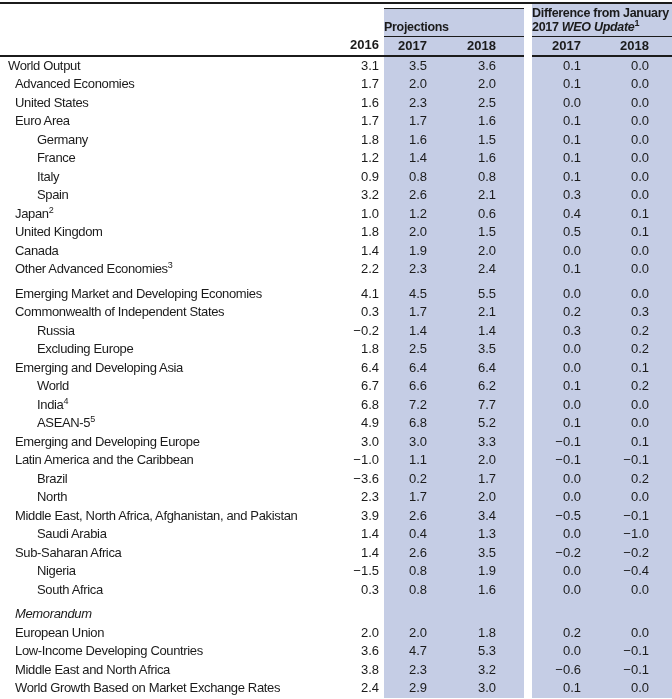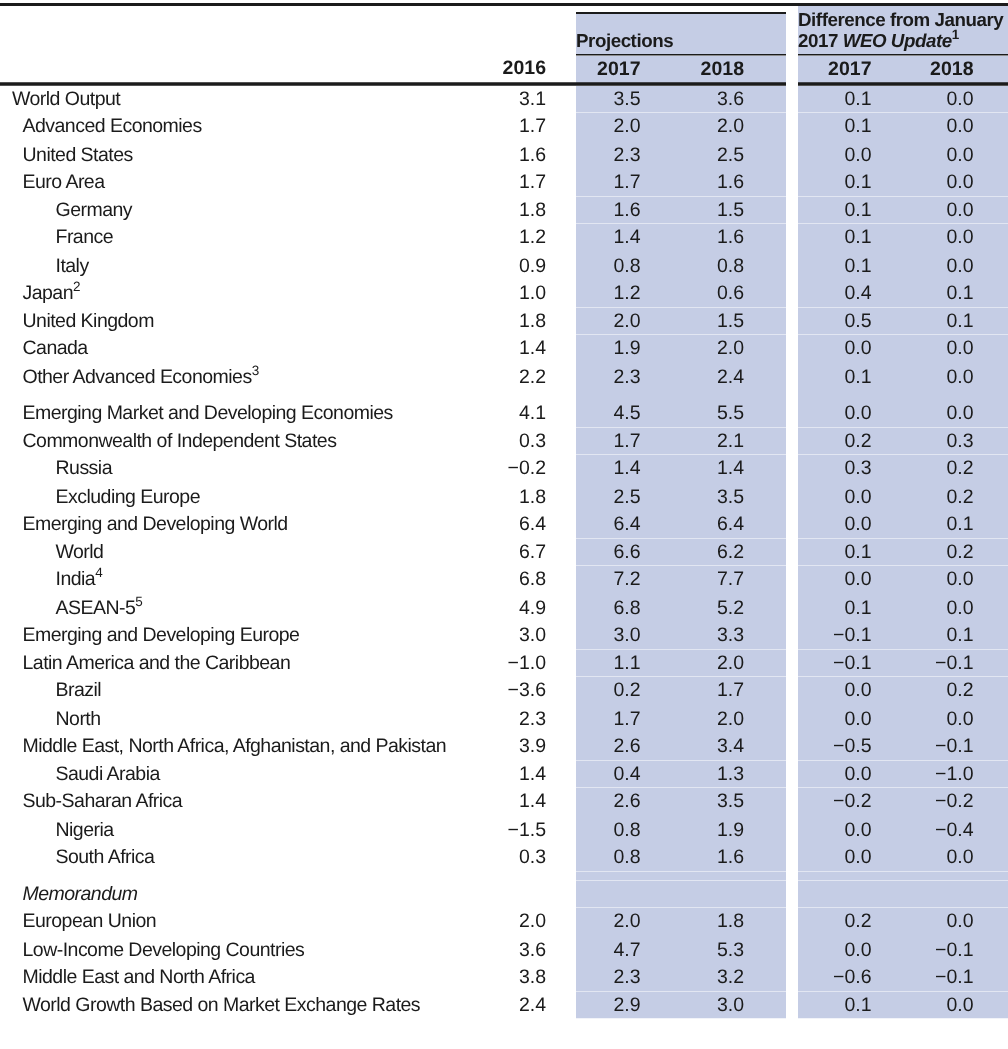--- a/index.html
+++ b/index.html
@@ -54,21 +54,21 @@
     border-bottom: 2px solid var(--ink);
   }
   tr.h2 td.gapcol { border-bottom: none; }
   
   tbody tr.data { height: 18.5px; }
   tbody tr.data td { line-height: 18.5px; }
   tbody tr.spacer { height: 6px; }
   tbody tr.spacer td { line-height: 6px; height: 6px; font-size: 1px; }
   .sh { background: var(--shade); }
   .num { text-align: right; }
-  .p16 { padding-right: 20px; }
+  .p16 { padding-right: 5px; }
   .pp7 { padding-right: 27px; }
   .pp8 { padding-right: 28px; }
   .pd7 { padding-right: 21px; }
   .pd8 { padding-right: 23px; }
   .lbl { letter-spacing: -0.35px; }
   .ind0 { padding-left: 8px; }
   .ind1 { padding-left: 15px; }
   .ind2 { padding-left: 37px; }
   .b { font-weight: normal; }
   .it { font-style: italic; }
@@ -174,20 +174,29 @@
         <tr class="data">
           <td class="lbl ind2">Italy</td>
           <td class="num p16">0.9</td>
           <td class="num sh pp7">0.8</td>
           <td class="num sh pp8">0.8</td>
           <td class="gapcol"></td>
           <td class="num sh pd7">0.1</td>
           <td class="num sh pd8">0.0</td>
         </tr>
         <tr class="data">
+          <td class="lbl ind2">Spain</td>
+          <td class="num p16">3.2</td>
+          <td class="num sh pp7">2.6</td>
+          <td class="num sh pp8">2.1</td>
+          <td class="gapcol"></td>
+          <td class="num sh pd7">0.3</td>
+          <td class="num sh pd8">0.0</td>
+        </tr>
+        <tr class="data">
           <td class="lbl ind1">Japan<sup>2</sup></td>
           <td class="num p16">1.0</td>
           <td class="num sh pp7">1.2</td>
           <td class="num sh pp8">0.6</td>
           <td class="gapcol"></td>
           <td class="num sh pd7">0.4</td>
           <td class="num sh pd8">0.1</td>
         </tr>
         <tr class="data">
           <td class="lbl ind1">United Kingdom</td>
@@ -255,21 +264,21 @@
         <tr class="data">
           <td class="lbl ind2">Excluding Europe</td>
           <td class="num p16">1.8</td>
           <td class="num sh pp7">2.5</td>
           <td class="num sh pp8">3.5</td>
           <td class="gapcol"></td>
           <td class="num sh pd7">0.0</td>
           <td class="num sh pd8">0.2</td>
         </tr>
         <tr class="data">
-          <td class="lbl ind1">Emerging and Developing World</td>
+          <td class="lbl ind1">Emerging and Developing Asia</td>
           <td class="num p16">6.4</td>
           <td class="num sh pp7">6.4</td>
           <td class="num sh pp8">6.4</td>
           <td class="gapcol"></td>
           <td class="num sh pd7">0.0</td>
           <td class="num sh pd8">0.1</td>
         </tr>
         <tr class="data">
           <td class="lbl ind2">World</td>
           <td class="num p16">6.7</td>

